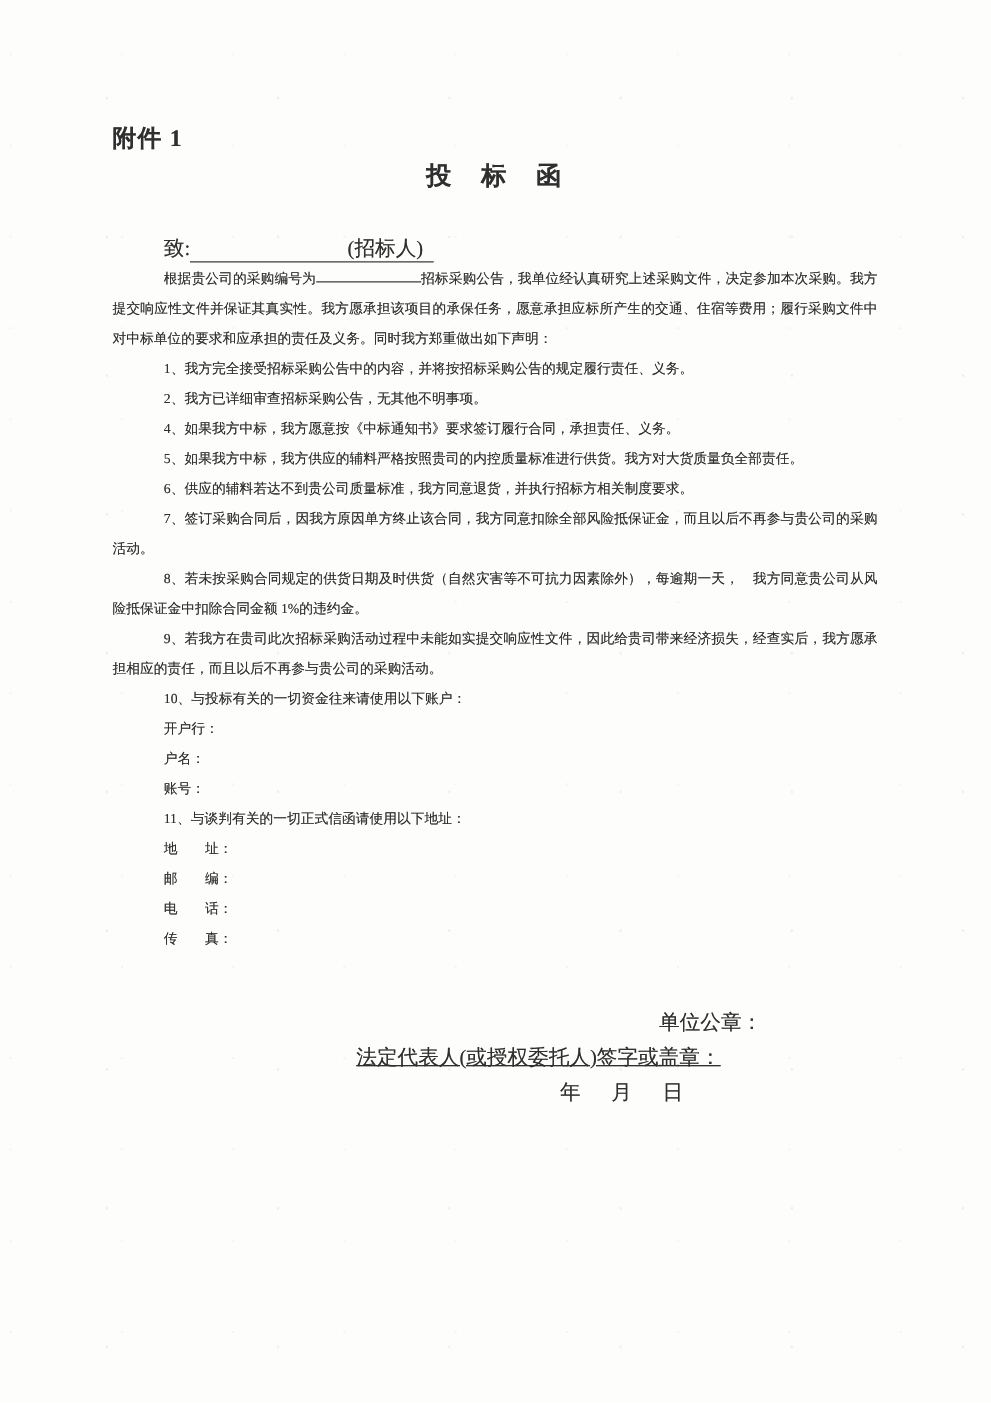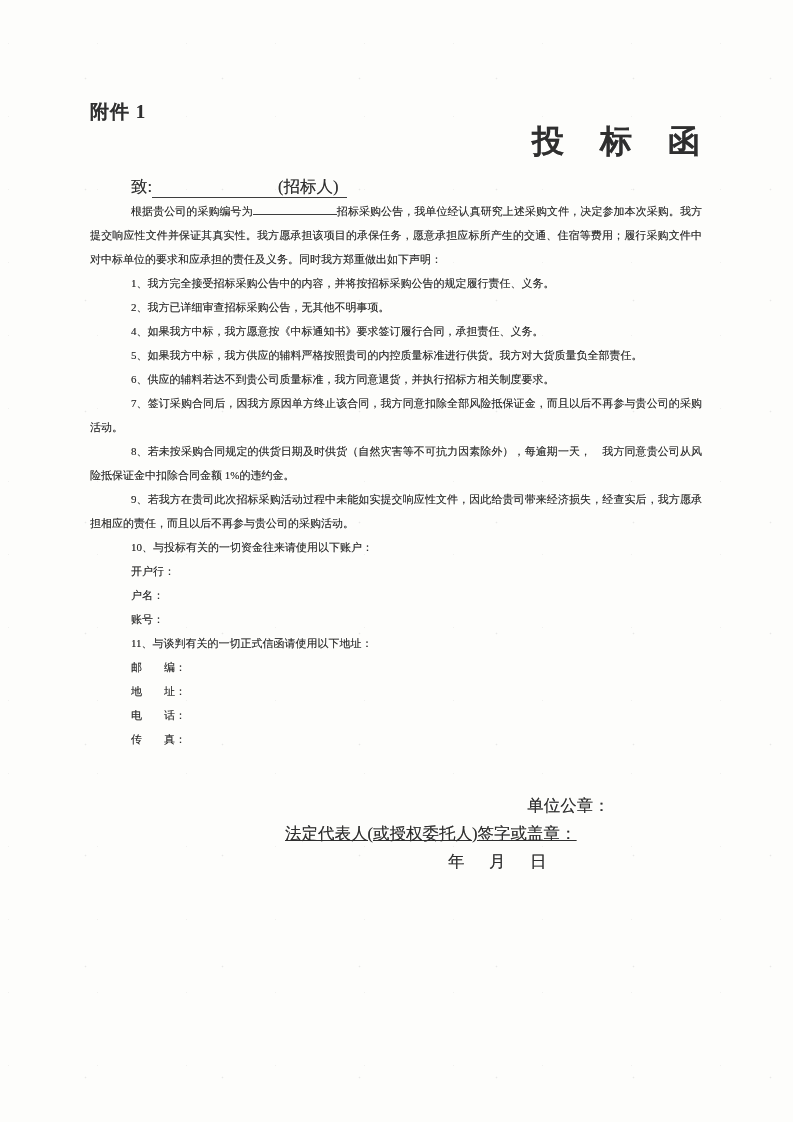--- a/index.html
+++ b/index.html
@@ -23,26 +23,26 @@
     text-shadow: 0 0 0.3px rgba(40,40,40,0.55);
   }
   .content { padding: 101px 91px 0 90px; }
 
   .attachment {
     font-size: 19px; line-height: 22px;
     font-weight: 600; letter-spacing: 1px;
   }
   .title {
     margin: 5px 0 0 0;
-    text-align: right;
-    font-size: 32px; line-height: 26px;
+    text-align: center;
+    font-size: 20px; line-height: 26px;
     font-weight: 700; letter-spacing: 2px;
   }
   .salutation {
-    margin-top: 21px;
+    margin-top: 33px;
     padding-left: 41px;
     font-size: 16.5px; line-height: 24px;
   }
   .uline {
     display: inline-block;
     border-bottom: 1px solid #3d3d3d;
     line-height: 21px;
   }
   .gap-l { display: inline-block; width: 126px; }
   .gap-s { display: inline-block; width: 8px; }
@@ -86,22 +86,22 @@
     <p class="para indent">7、签订采购合同后，因我方原因单方终止该合同，我方同意扣除全部风险抵保证金，而且以后不再参与贵公司的采购活动。</p>
     <p class="para indent">8、若未按采购合同规定的供货日期及时供货（自然灾害等不可抗力因素除外），每逾期一天，　我方同意贵公司从风险抵保证金中扣除合同金额 1%的违约金。</p>
     <p class="para indent">9、若我方在贵司此次招标采购活动过程中未能如实提交响应性文件，因此给贵司带来经济损失，经查实后，我方愿承担相应的责任，而且以后不再参与贵公司的采购活动。</p>
 
     <p class="para indent">10、与投标有关的一切资金往来请使用以下账户：</p>
     <p class="para indent">开户行：</p>
     <p class="para indent">户名：</p>
     <p class="para indent">账号：</p>
 
     <p class="para indent">11、与谈判有关的一切正式信函请使用以下地址：</p>
+    <p class="para indent">地　　址：</p>
     <p class="para indent">邮　　编：</p>
-    <p class="para indent">地　　址：</p>
     <p class="para indent">电　　话：</p>
     <p class="para indent">传　　真：</p>
 
     <div class="footer">
       <div class="seal-line">单位公章：</div>
       <div class="sign-line">法定代表人(或授权委托人)签字或盖章：</div>
       <div class="date-line">年　月　日</div>
     </div>
 
   </div>

